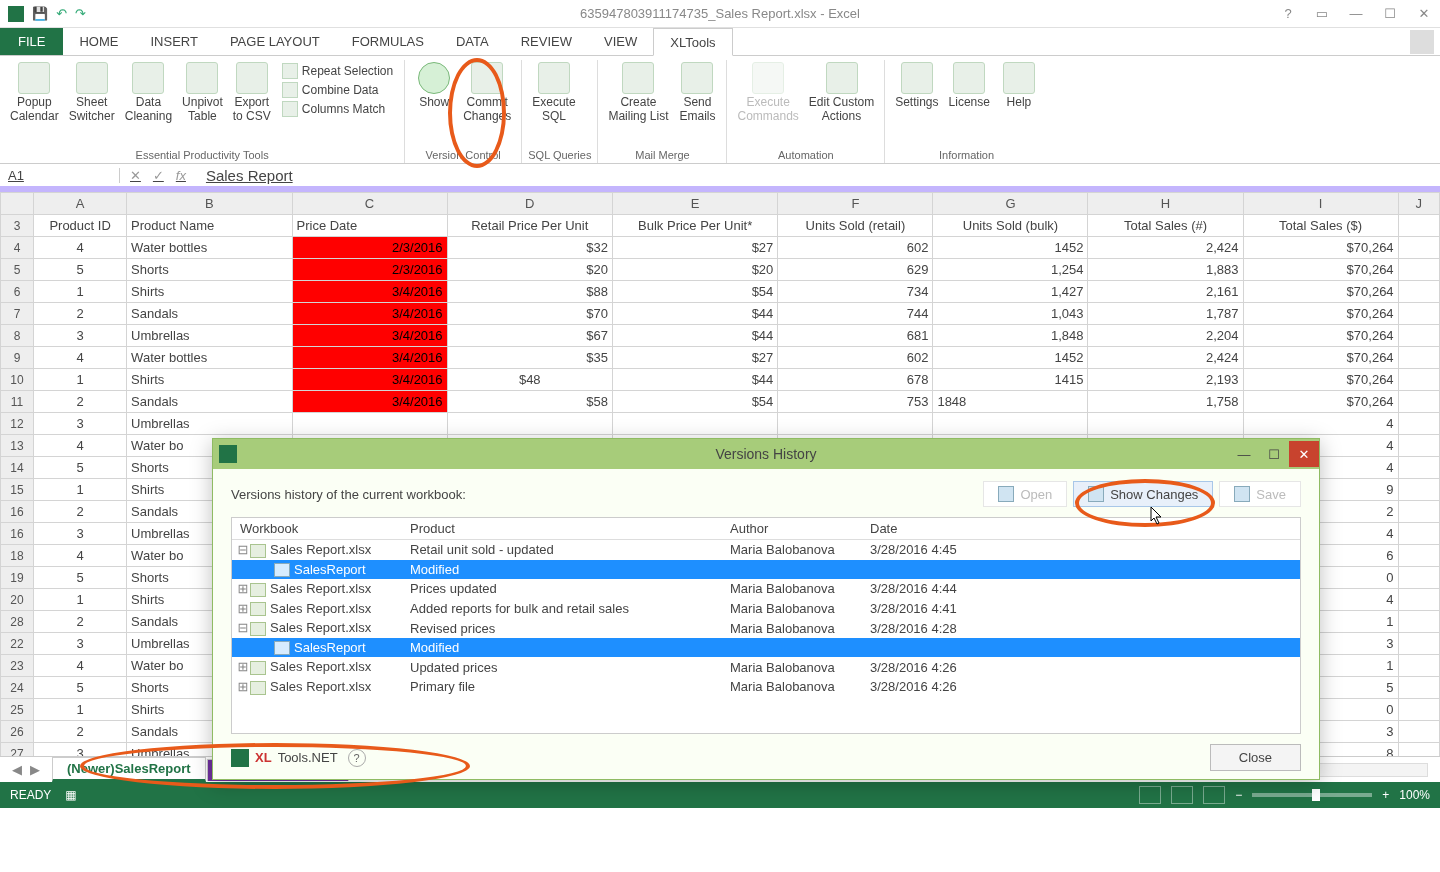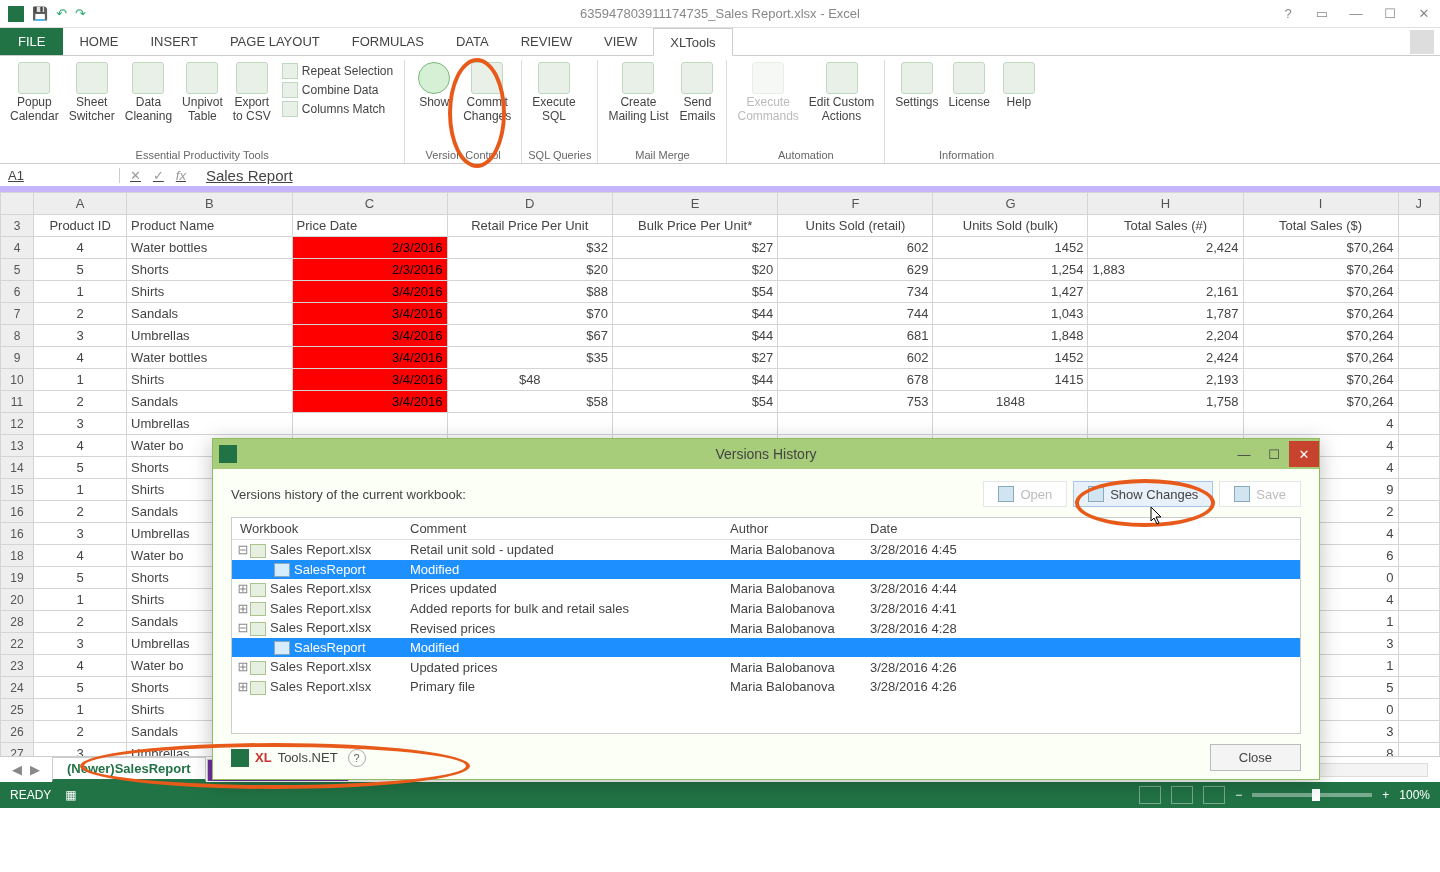--- a/index.html
+++ b/index.html
@@ -318,21 +318,21 @@
         </tr>
         <tr>
           <td class="rowhdr">5</td>
           <td class="" style="text-align:center">5</td>
           <td class="ltxt" style="text-align:left">Shorts</td>
           <td class="redcell" style="text-align:right">2/3/2016</td>
           <td class="" style="text-align:right">$20</td>
           <td class="" style="text-align:right">$20</td>
           <td class="" style="text-align:right">629</td>
           <td class="" style="text-align:right">1,254</td>
-          <td class="" style="text-align:left">1,883</td>
+          <td class="" style="text-align:right">1,883</td>
           <td class="" style="text-align:right">$70,264</td>
           <td></td>
         </tr>
         <tr>
           <td class="rowhdr">6</td>
           <td class="" style="text-align:center">1</td>
           <td class="ltxt" style="text-align:left">Shirts</td>
           <td class="redcell" style="text-align:right">3/4/2016</td>
           <td class="" style="text-align:right">$88</td>
           <td class="" style="text-align:right">$54</td>
@@ -395,21 +395,21 @@
           <td></td>
         </tr>
         <tr>
           <td class="rowhdr">11</td>
           <td class="" style="text-align:center">2</td>
           <td class="ltxt" style="text-align:left">Sandals</td>
           <td class="redcell" style="text-align:right">3/4/2016</td>
           <td class="" style="text-align:right">$58</td>
           <td class="" style="text-align:right">$54</td>
           <td class="" style="text-align:right">753</td>
-          <td class="" style="text-align:center">1848</td>
+          <td class="" style="text-align:left">1848</td>
           <td class="" style="text-align:right">1,758</td>
           <td class="" style="text-align:right">$70,264</td>
           <td></td>
         </tr>
         <tr>
           <td class="rowhdr">12</td>
           <td class="" style="text-align:center">3</td>
           <td class="ltxt" style="text-align:left">Umbrellas</td>
           <td class="" style="text-align:right"></td>
           <td class="" style="text-align:right"></td>
@@ -674,21 +674,21 @@
       <span class="tbtn dis">
           <span class="ic"></span>
           <span>Save</span>
         </span>
     </div>
     <div class="gridbox">
       <table id="dlgtable">
         <thead>
             <tr>
           <th style="width:170px">Workbook</th>
-          <th style="width:320px">Comment</th>
+          <th style="width:320px">Product</th>
           <th style="width:140px">Author</th>
           <th>Date</th>
         </tr>
           </thead>
         <tbody id="dlgbody">
             <tr class="">
               <td style="padding-left:4px"><span class="treeic">⊟</span><span class="fileic"></span>Sales Report.xlsx</td>
               <td>Retail unit sold - updated</td>
               <td>Maria Balobanova</td>
               <td>3/28/2016 4:45</td>

